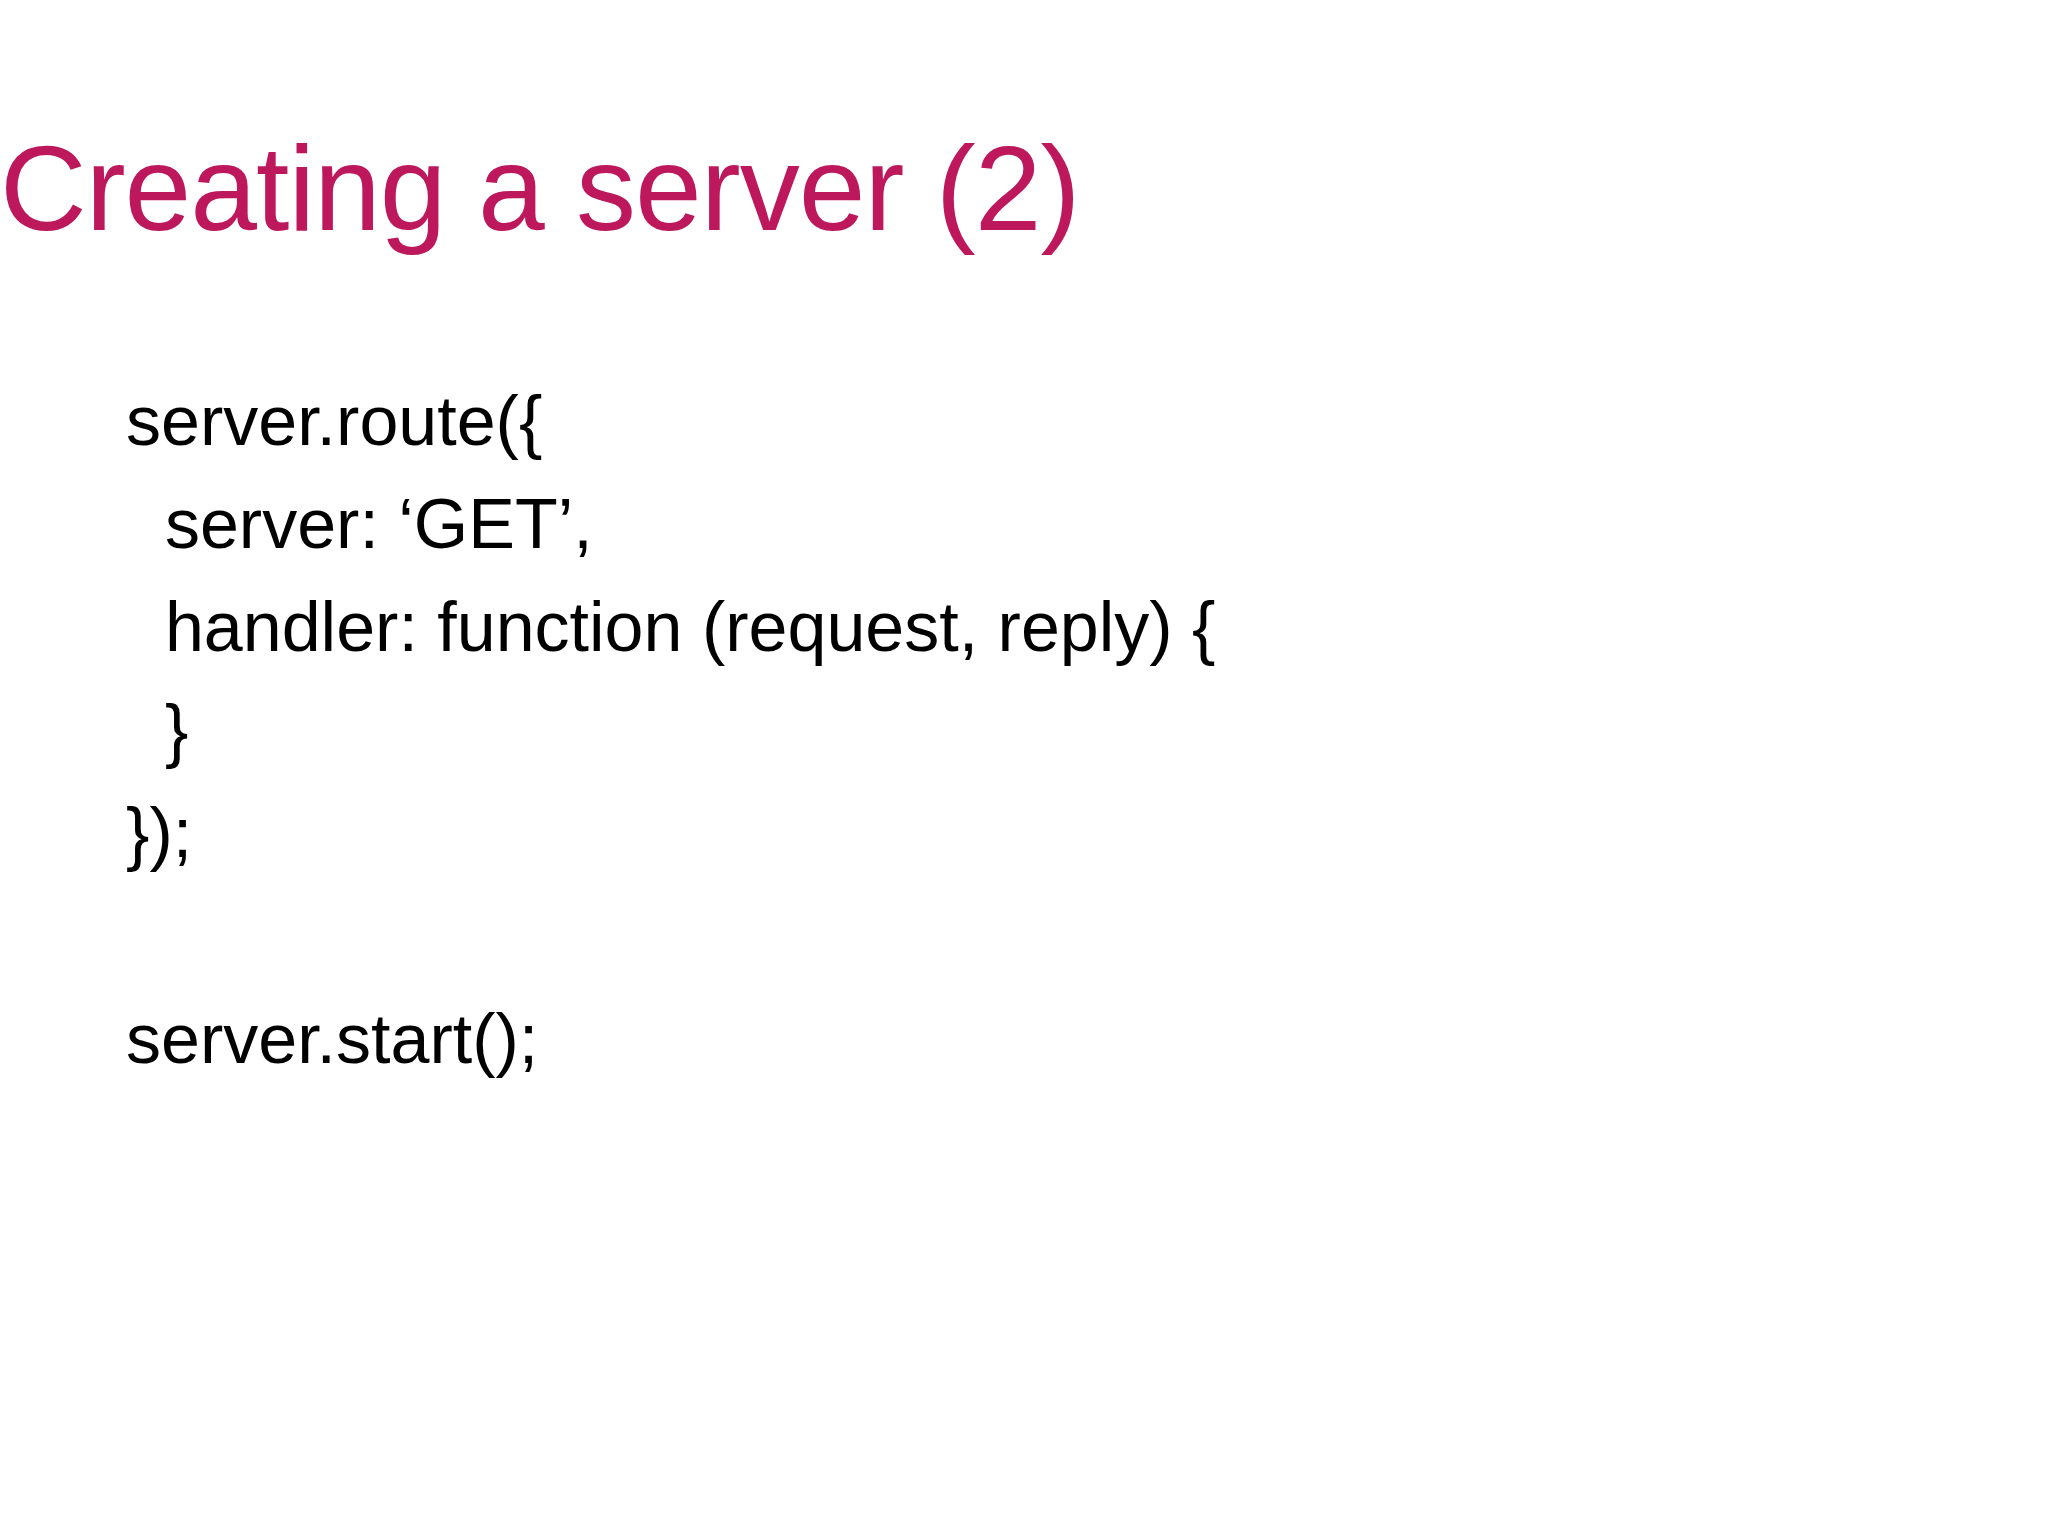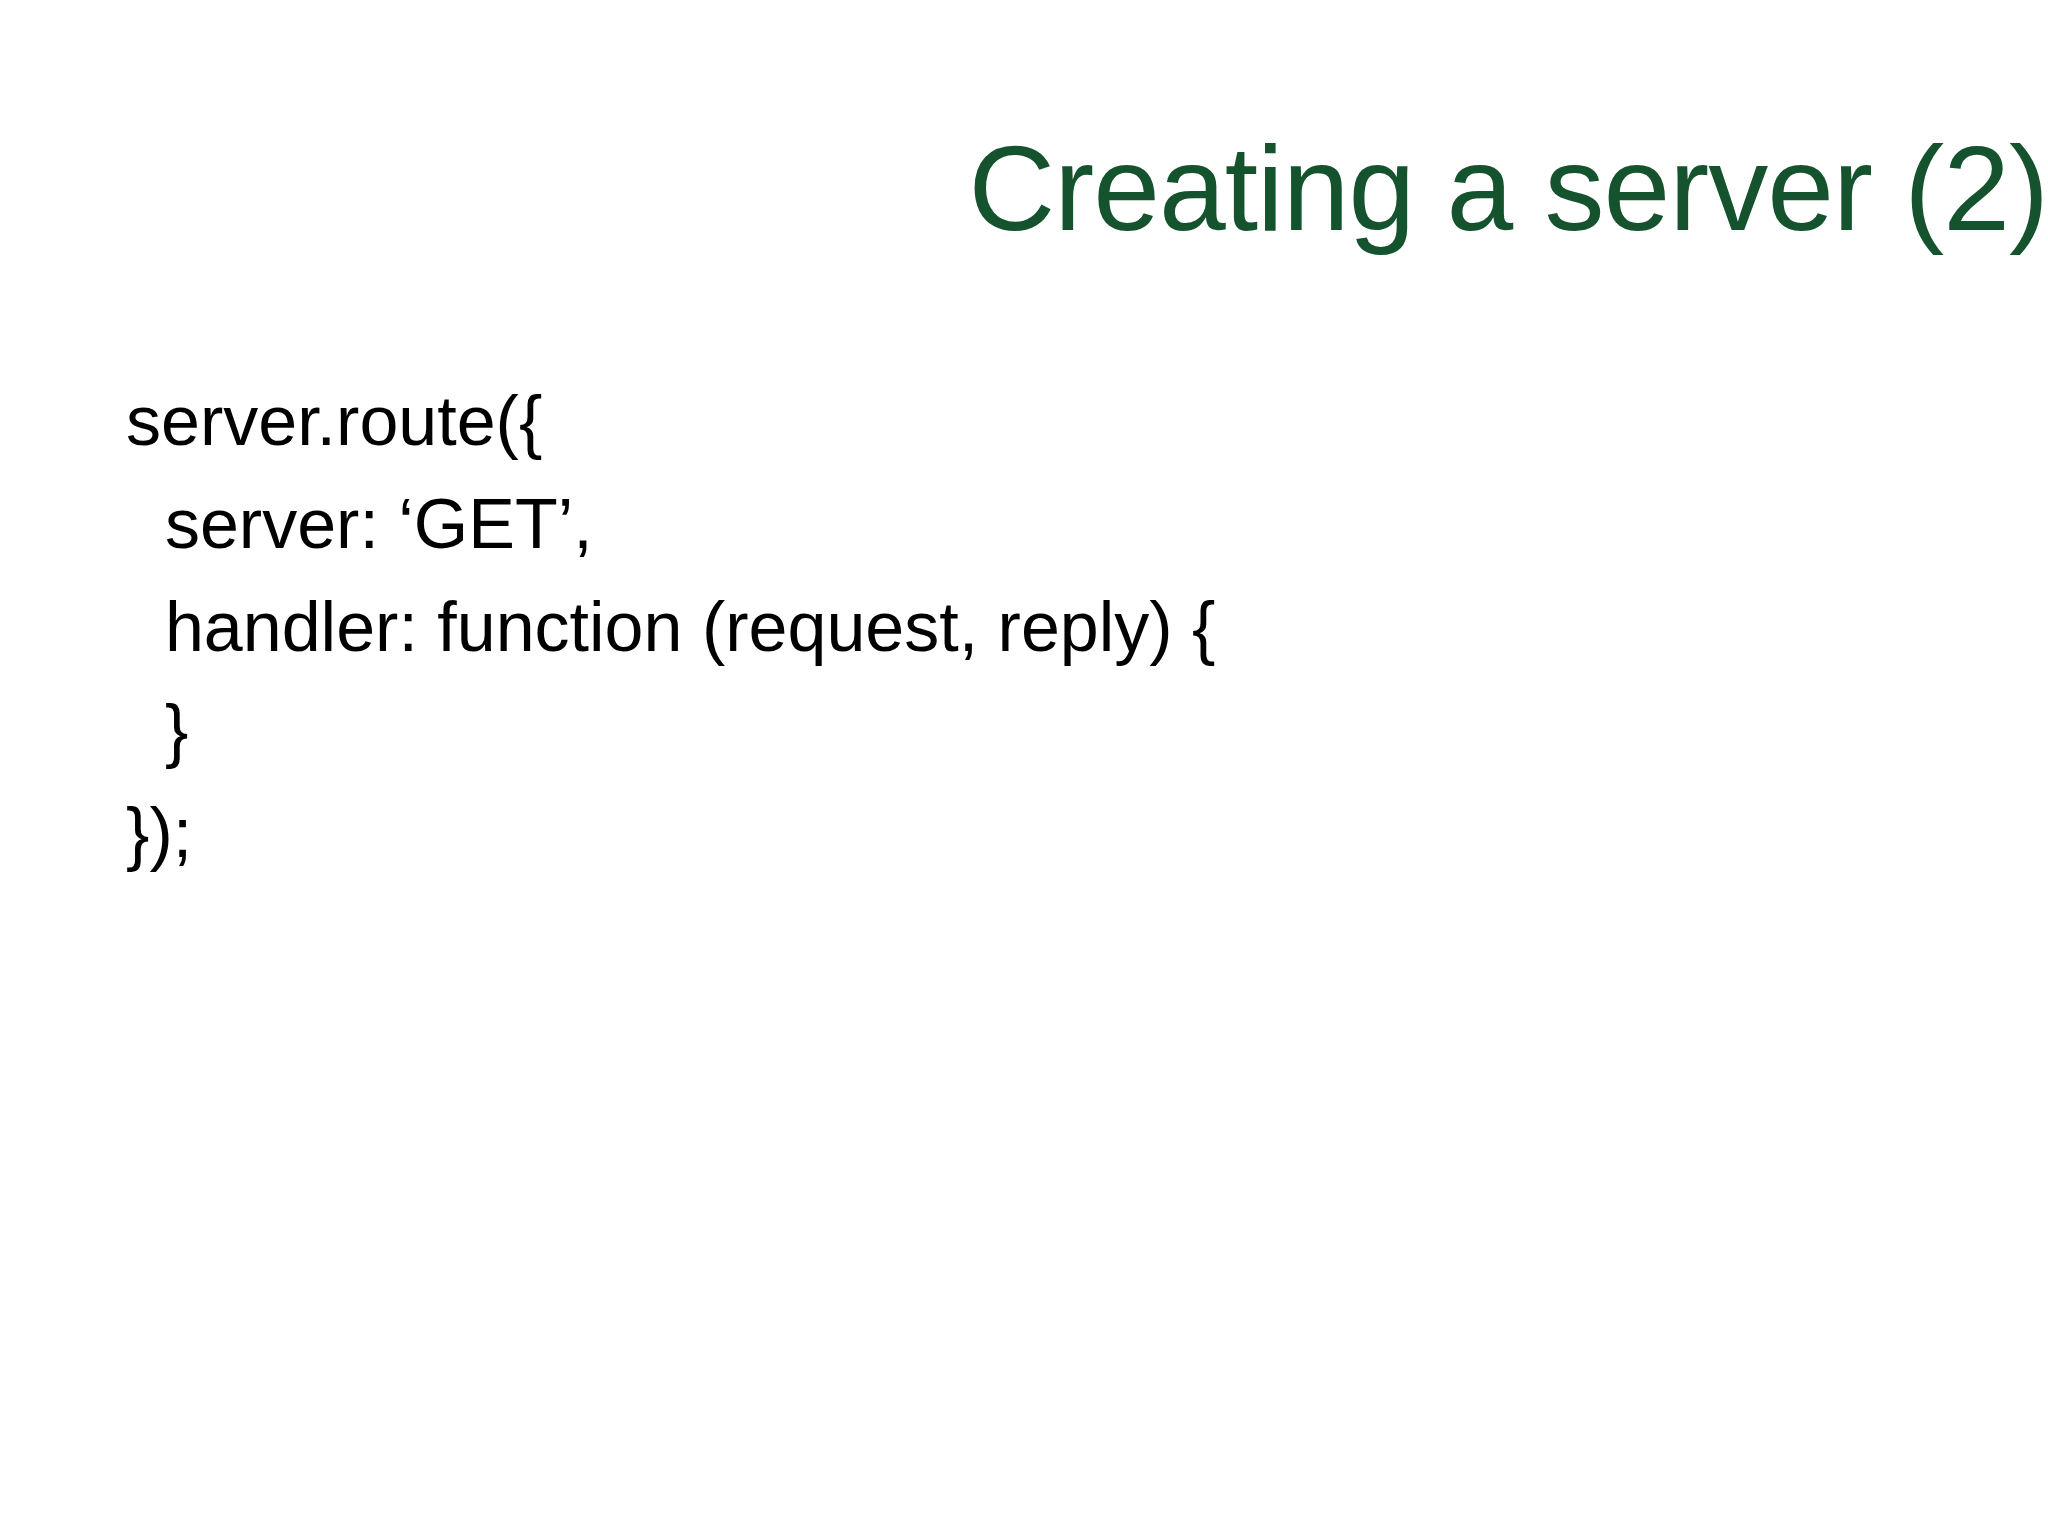--- a/index.html
+++ b/index.html
@@ -19,26 +19,26 @@
       position: absolute;
       inset: 0;
       background: #ffffff;
     }
     .title {
       position: absolute;
       top: 128px;
       left: 0;
       width: 100%;
       margin: 0;
-      text-align: right;
+      text-align: left;
       font-family: "Liberation Sans", sans-serif;
       font-weight: 400;
       font-size: 120px;
       line-height: 1.0;
-      color: #14532d;
+      color: #be185d;
       letter-spacing: -1px;
     }
     .code {
       position: absolute;
       top: 370px;
       left: 126px;
       margin: 0;
       font-family: Liberation Sans, sans-serif;
       font-weight: 400;
       font-size: 70px;
@@ -56,14 +56,15 @@
 <div class="slide">
   <h1 class="title">Creating a server (2)</h1>
 
   <div class="code">
     <div class="code-line">server.route({</div>
     <div class="code-line">  server: ‘GET’,</div>
     <div class="code-line">  handler: function (request, reply) {</div>
     <div class="code-line">  }</div>
     <div class="code-line">});</div>
     <div class="code-line"></div>
+    <div class="code-line">server.start();</div>
   </div>
 </div>
 
 </body></html>

